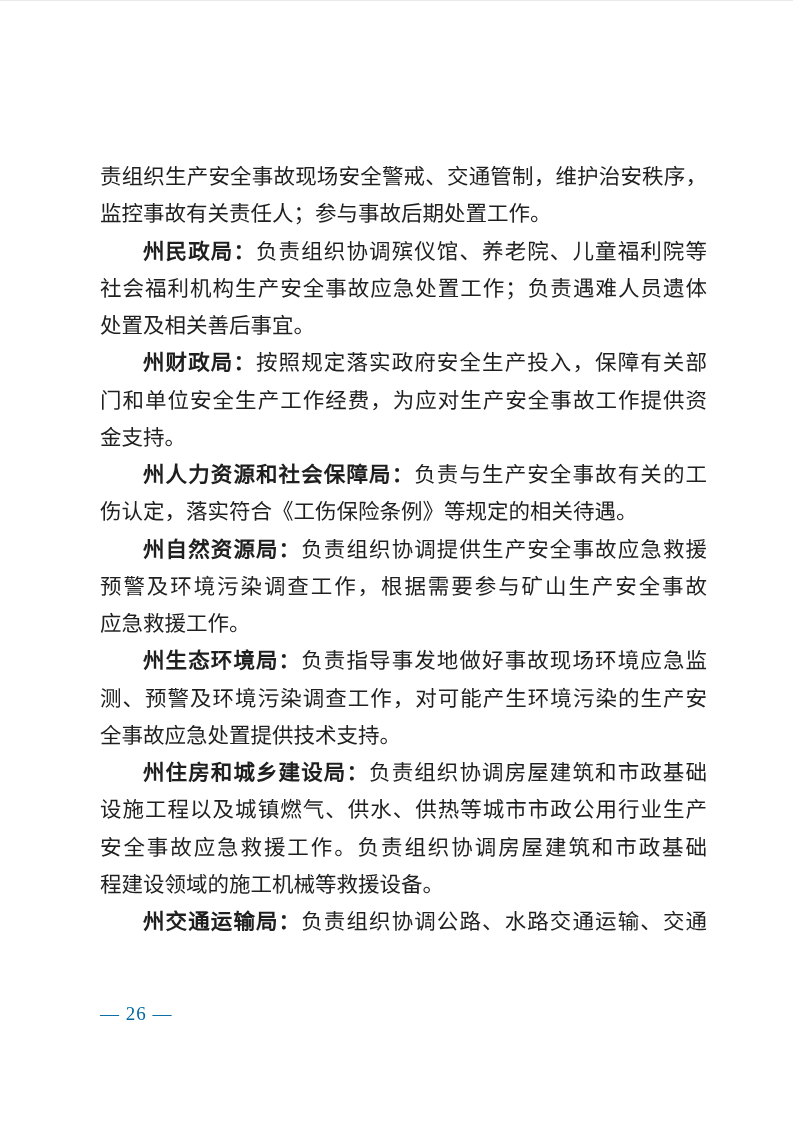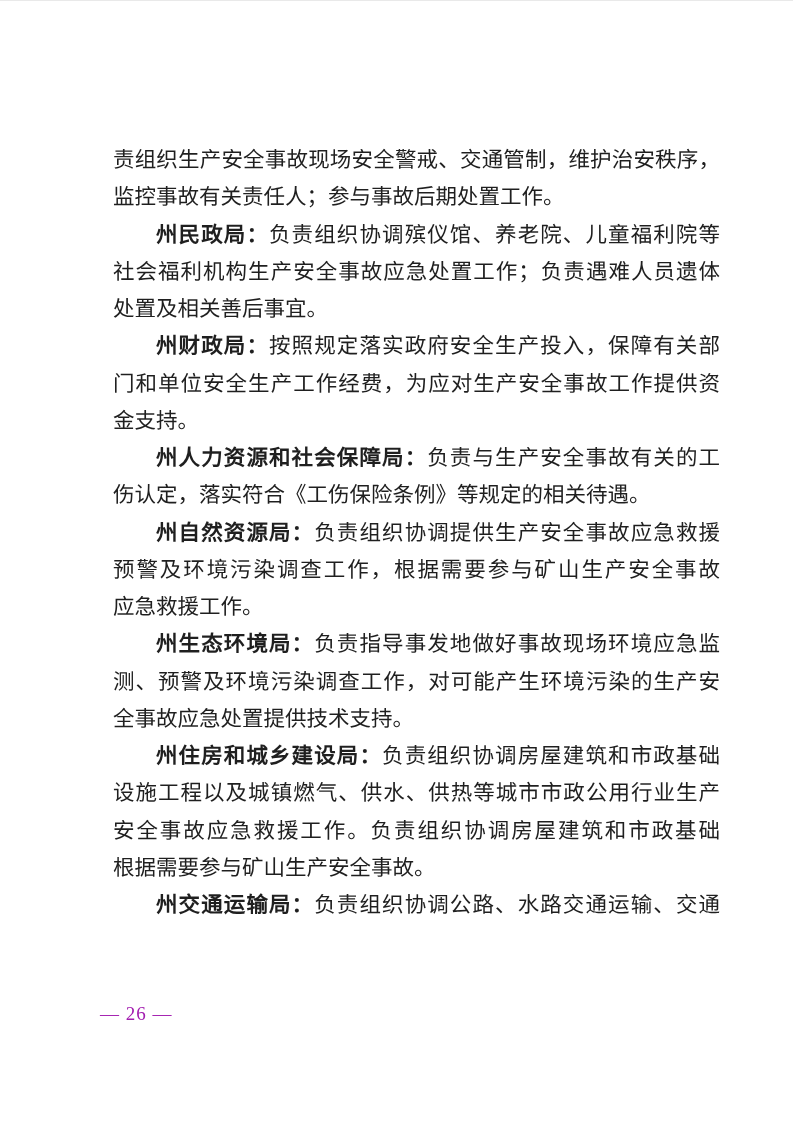--- a/index.html
+++ b/index.html
@@ -14,23 +14,22 @@
     background: #ffffff;
     overflow: hidden;
     font-family: "Liberation Serif", serif;
     color: #1f1f1f;
     box-sizing: border-box;
     border-top: 1px solid #e9e9e9;
   }
   .text-block {
     position: absolute;
     left: 100px;
-    top: 141px;
+    top: 158px;
     width: 607px;
-    margin-left: 13px;
   }
   .para {
     margin: 0;
     padding: 0;
   }
   .line {
     height: 37.25px;
     line-height: 37.25px;
     font-size: 21.5px;
     white-space: nowrap;
@@ -55,21 +54,21 @@
   .dept {
     font-weight: 700;
     font-family: Liberation Serif, serif;
   }
   .footer {
     position: absolute;
     left: 100px;
     top: 1001px;
     font-size: 19px;
     line-height: 24px;
-    color: #a21caf;
+    color: #0369a1;
     letter-spacing: 1px;
   }
 </style>
 </head>
 <body>
 
 <div class="page">
   <div class="text-block" id="text-block">
       <div class="para">
         <div class="line fill">责组织生产安全事故现场安全警戒、交通管制，维护治安秩序，</div>
@@ -96,21 +95,21 @@
       </div>
       <div class="para">
         <div class="line fill indent"><span class="dept">州生态环境局：</span>负责指导事发地做好事故现场环境应急监</div>
         <div class="line fill">测、预警及环境污染调查工作，对可能产生环境污染的生产安</div>
         <div class="line last">全事故应急处置提供技术支持。</div>
       </div>
       <div class="para">
         <div class="line fill indent"><span class="dept">州住房和城乡建设局：</span>负责组织协调房屋建筑和市政基础</div>
         <div class="line fill">设施工程以及城镇燃气、供水、供热等城市市政公用行业生产</div>
         <div class="line fill">安全事故应急救援工作。负责组织协调房屋建筑和市政基础</div>
-        <div class="line last">根据需要参与矿山生产安全事故。</div>
+        <div class="line last">程建设领域的施工机械等救援设备。</div>
       </div>
       <div class="para">
         <div class="line fill indent"><span class="dept">州交通运输局：</span>负责组织协调公路、水路交通运输、交通</div>
       </div>
     </div>
   <div class="footer">
     <span>— 26 —</span>
   </div>
 </div>
 

